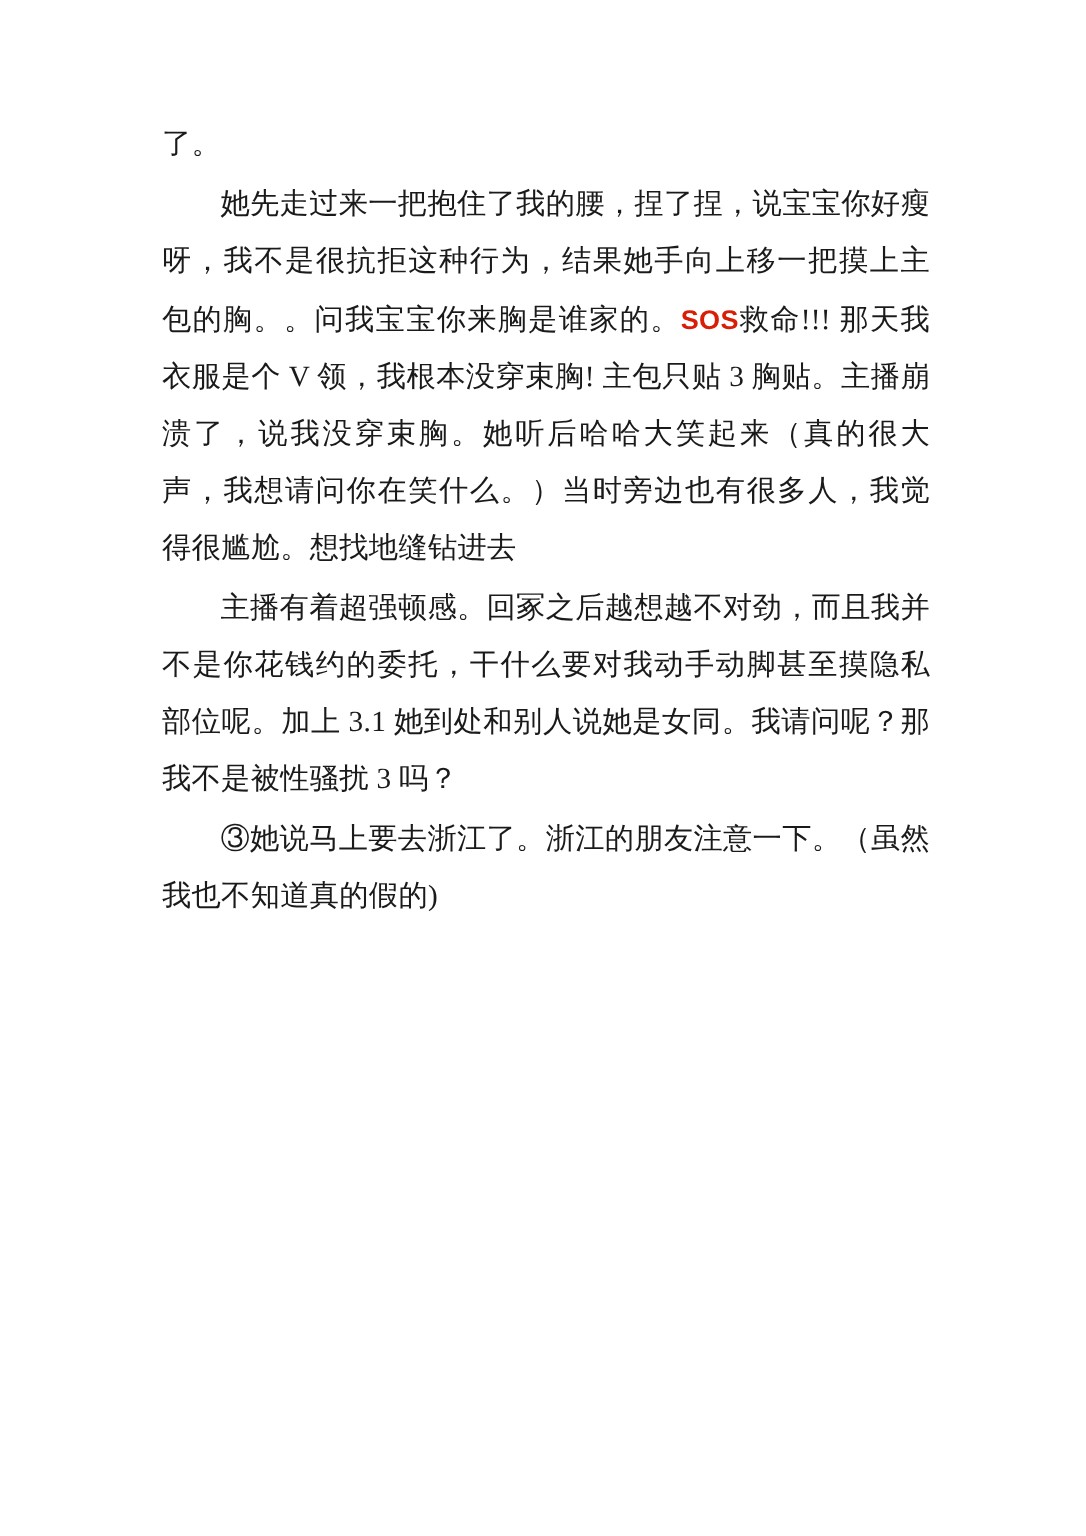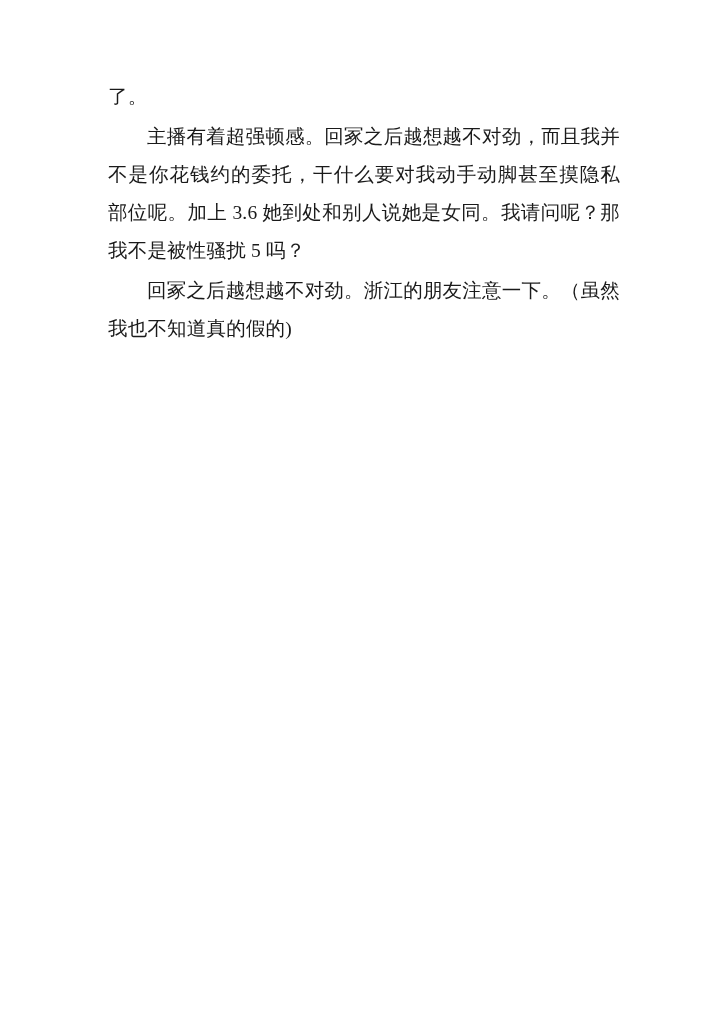--- a/index.html
+++ b/index.html
@@ -44,16 +44,17 @@
     font-family: "Liberation Sans", sans-serif;
     font-size: 18px;
   }
 </style>
 </head>
 <body>
 
 <div class="page">
   <div class="doc-body">
       <p class="para"><span>了。</span></p>
-      <p class="para indent"><span>主播有着超强顿感。回冢之后越想越不对劲，而且我并不是你花钱约的委托，干什么要对我动手动脚甚至摸隐私部位呢。加上 3.6 她到处和别人说她是女同。我请问呢？那我不是被性骚扰 5 吗？</span></p>
-      <p class="para indent"><span>回冢之后越想越不对劲。浙江的朋友注意一下。（虽然我也不知道真的假的)</span></p>
+      <p class="para indent"><span>她先走过来一把抱住了我的腰，捏了捏，说宝宝你好瘦呀，我不是很抗拒这种行为，结果她手向上移一把摸上主包的胸。。问我宝宝你来胸是谁家的。</span><span class="sos">SOS</span><span>救命!!! 那天我衣服是个 V 领，我根本没穿束胸! 主包只贴 3 胸贴。主播崩溃了，说我没穿束胸。她听后哈哈大笑起来（真的很大声，我想请问你在笑什么。）当时旁边也有很多人，我觉得很尴尬。想找地缝钻进去</span></p>
+      <p class="para indent"><span>主播有着超强顿感。回冢之后越想越不对劲，而且我并不是你花钱约的委托，干什么要对我动手动脚甚至摸隐私部位呢。加上 3.1 她到处和别人说她是女同。我请问呢？那我不是被性骚扰 3 吗？</span></p>
+      <p class="para indent"><span>③她说马上要去浙江了。浙江的朋友注意一下。（虽然我也不知道真的假的)</span></p>
     </div>
 </div>
 
 </body></html>

